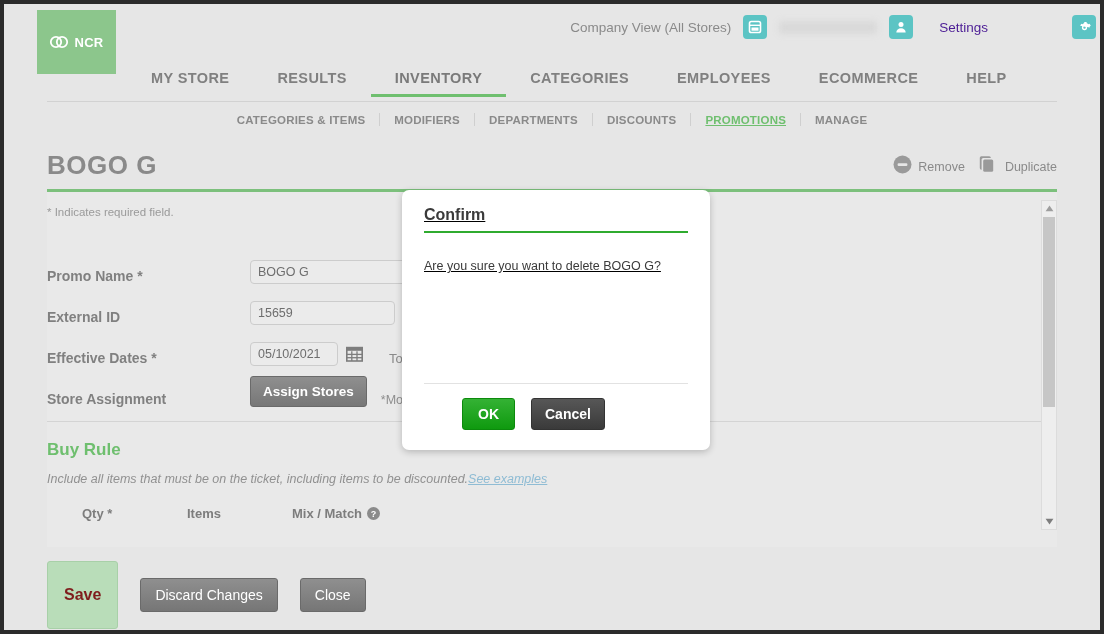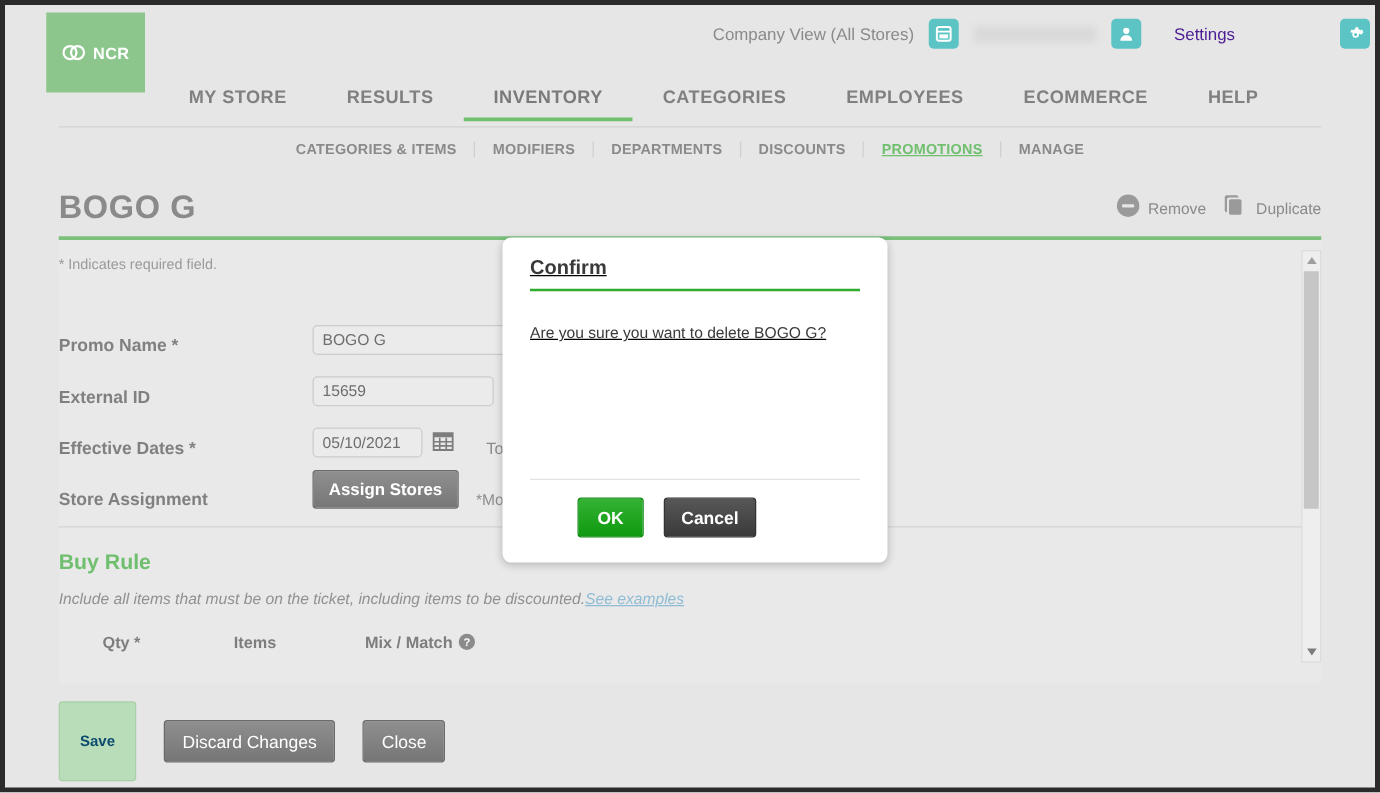--- a/index.html
+++ b/index.html
@@ -204,22 +204,22 @@
 
   
   .footer {
     display: flex; align-items: center; gap: 22px;
     margin: 14px 43px 0 43px;
   }
   .btn-save {
     background: #b9ddb9;
     border: 1px solid #a8d0a8;
     border-radius: 3px;
-    color: #0c4a6e;
-    font-size: 12px; font-weight: bold;
+    color: #7f1d1d;
+    font-size: 16px; font-weight: bold;
     padding: 24px 16px;
     font-family: "Liberation Sans", sans-serif;
   }
   .btn-foot {
     background: linear-gradient(180deg,#8f8f8f 0%, #767676 100%);
     border: 1px solid #6a6a6a;
     border-radius: 3px;
     color: #ffffff;
     font-size: 14px; font-weight: normal;
     padding: 8px 14px;

